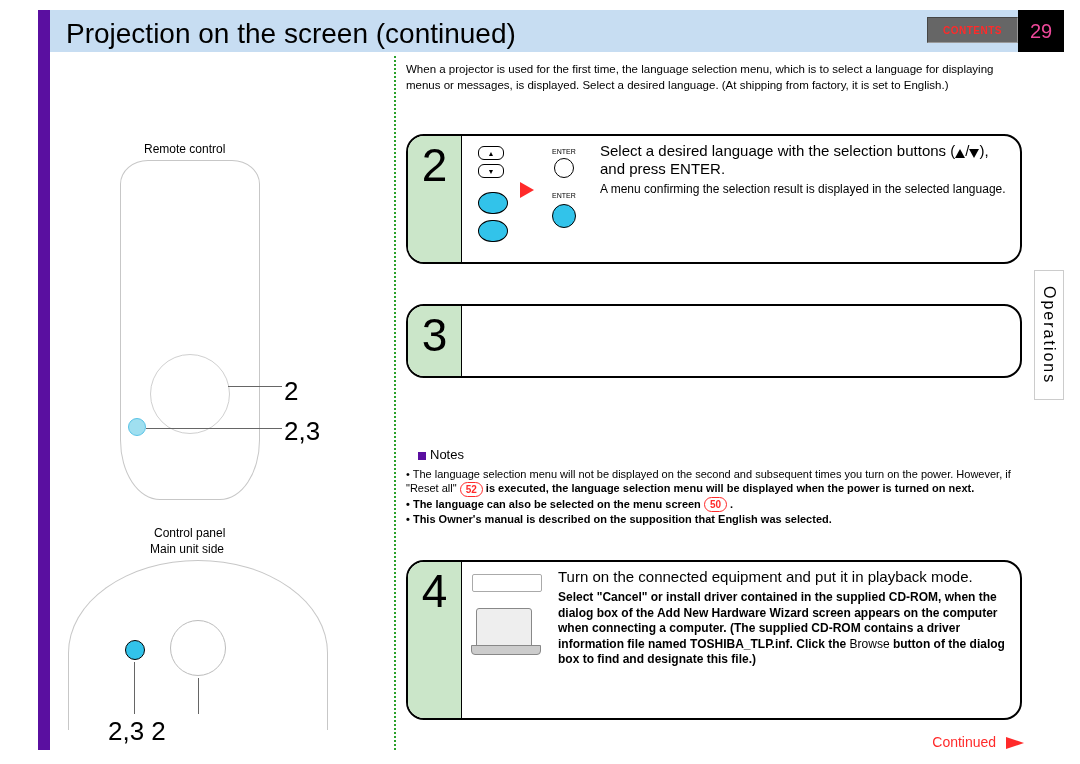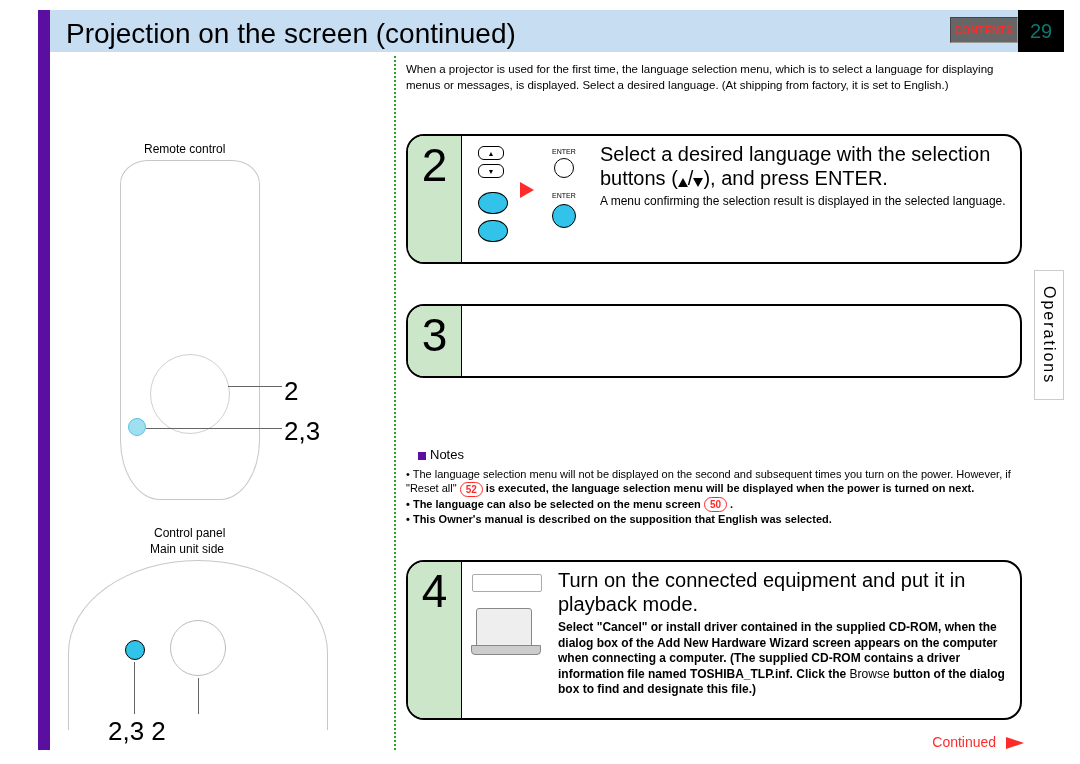--- a/index.html
+++ b/index.html
@@ -33,40 +33,40 @@
   .header-title {
     color: #000;
     font-size: 28px;
     font-weight: normal;
     margin-top: 6px;
   }
   .contents-btn {
     position: absolute;
     right: 62px;
     top: 17px;
-    width: 68px;
+    width: 91px;
     height: 26px;
     background: #666;
     color: #ff2a2a;
     font-size: 10px;
     font-weight: bold;
     display: flex;
     align-items: center;
     justify-content: center;
     border: 1px inset #999;
     letter-spacing: 0.5px;
   }
   .page-number-box {
     position: absolute;
     right: 16px;
     top: 10px;
     width: 46px;
     height: 42px;
     background: #000;
-    color: #0f766e;
+    color: #ec4899;
     font-size: 20px;
     display: flex;
     align-items: center;
     justify-content: center;
   }
   .green-divider {
     position: absolute;
     top: 56px;
     left: 394px;
     width: 2px;
@@ -178,21 +178,21 @@
   }
   .step-body {
     flex: 1;
     padding: 6px 10px 8px 10px;
     font-size: 12px;
   }
   .step2 { top: 134px; height: 130px; }
   .step3 { top: 304px; height: 74px; }
   .step4 { top: 560px; height: 160px; }
   .step-title {
-    font-size: 20px;
+    font-size: 15px;
     margin-bottom: 4px;
     line-height: 1.2;
   }
   .step-sub { font-size: 12px; line-height: 1.3; }
   .step-icons {
     float: left;
     width: 128px;
     height: 110px;
     position: relative;
   }

